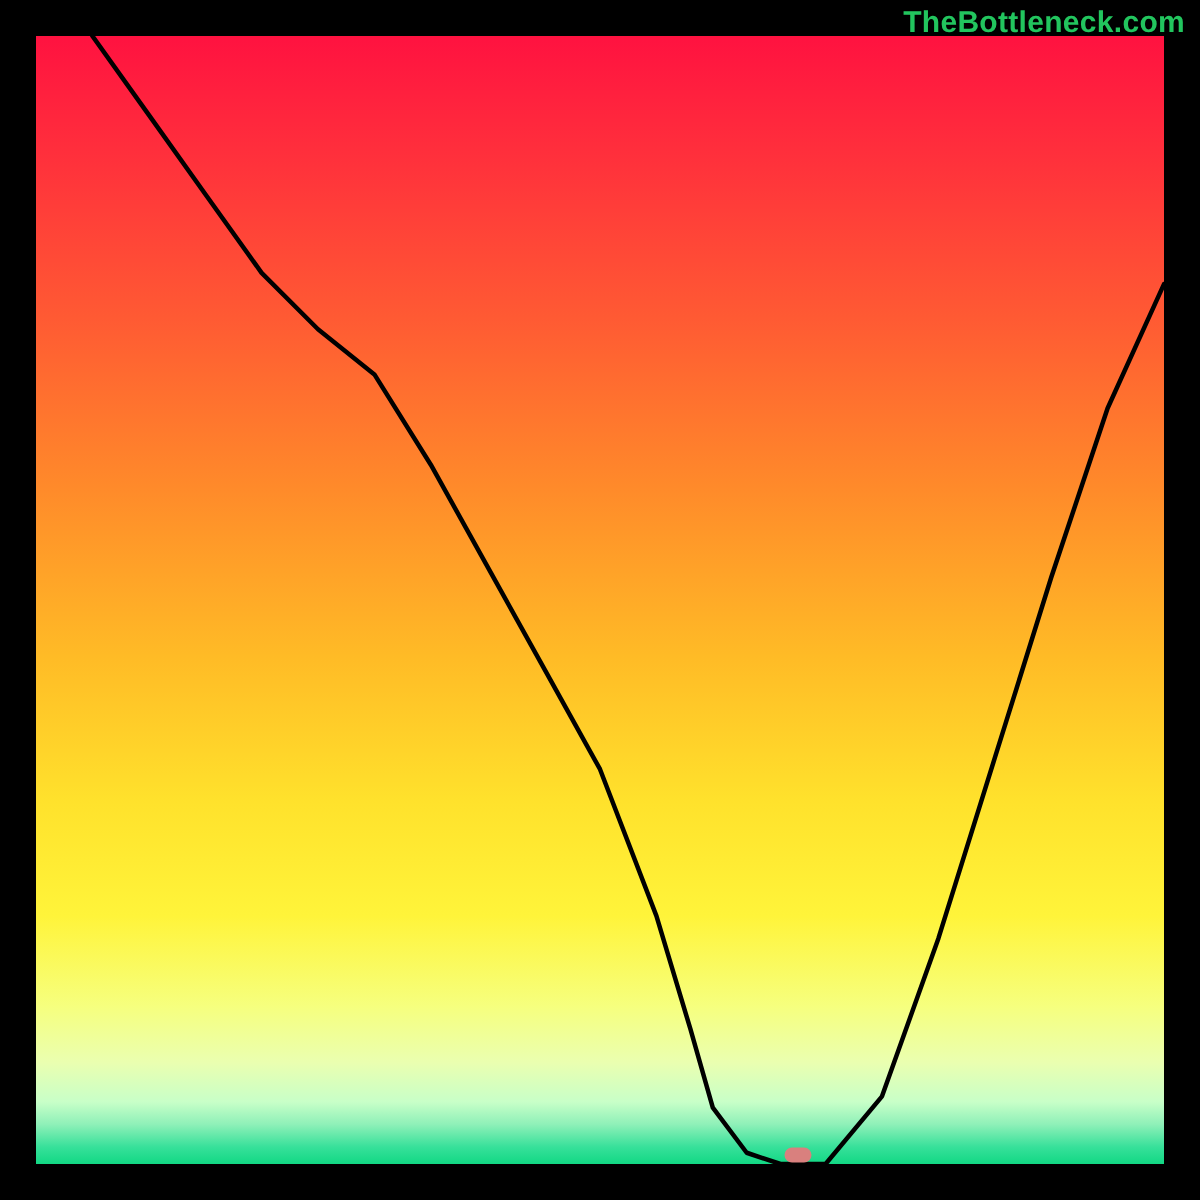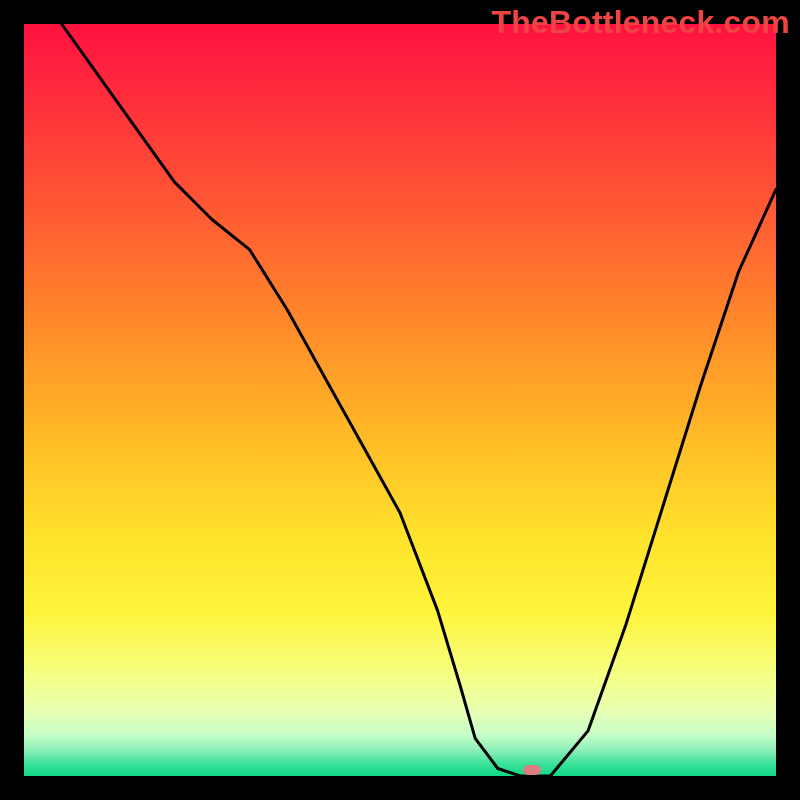--- a/index.html
+++ b/index.html
@@ -14,22 +14,22 @@
   .frame {
     position: relative;
     width: 800px;
     height: 800px;
     background: #000;
   }
   .watermark {
     position: absolute;
     top: 4px;
     right: 10px;
-    color: #ef4444;
-    font-size: 32px;
+    color: #22c55e;
+    font-size: 20px;
     font-weight: 600;
     letter-spacing: 0.2px;
     z-index: 5;
     user-select: none;
   }
   .plot {
     position: absolute;
     left: 24px;
     top: 24px;
     width: 752px;

